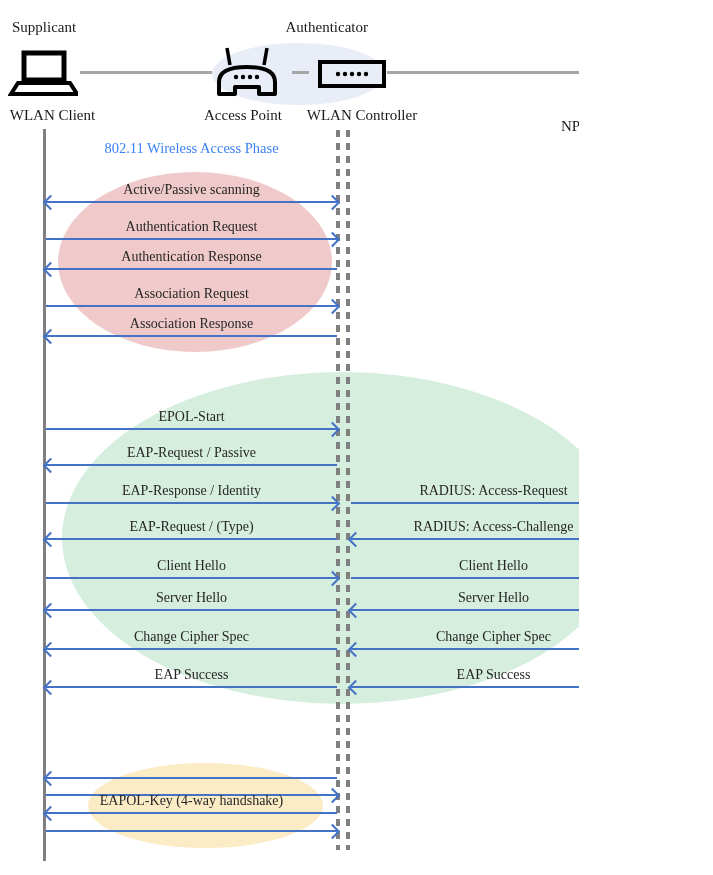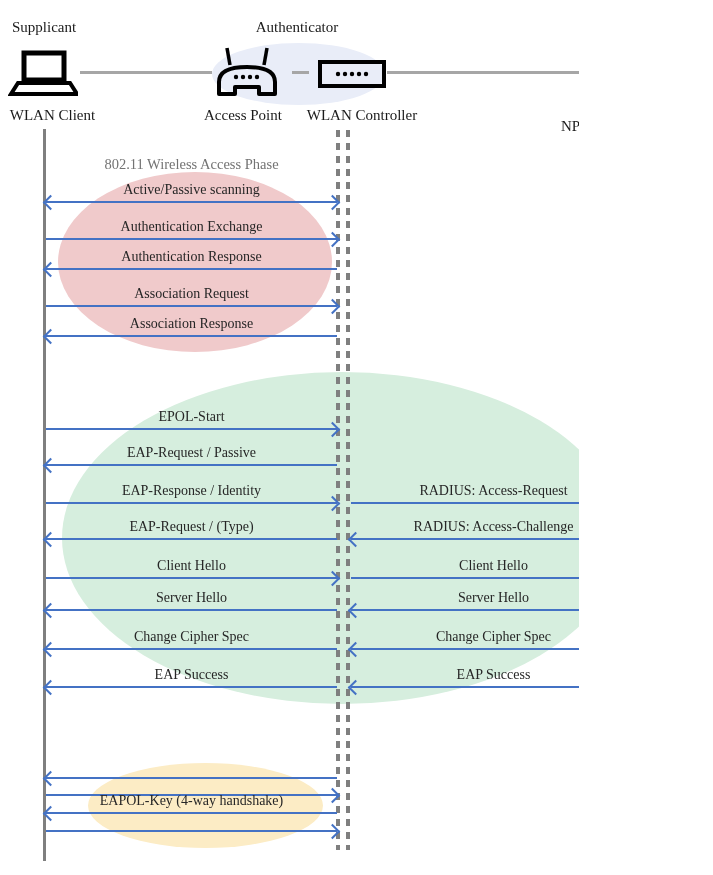--- a/index.html
+++ b/index.html
@@ -40,21 +40,21 @@
   }
   .head-l::before{left:-1px;transform:rotate(-135deg);}
   .head-r::after{right:-1px;transform:rotate(45deg);}
 </style>
 </head>
 <body>
 
 <div id="stage">
 
   <div class="abs role-label" style="left:12px;top:19px;">Supplicant</div>
-  <div class="abs role-label" style="left:237px;top:19px;width:120px;text-align:center;">Authenticator</div>
+  <div class="abs role-label" style="left:248px;top:19px;width:120px;text-align:right;">Authenticator</div>
 
   <div class="abs hdr-ellipse" style="left:212px;top:43px;width:173px;height:62px;"></div>
 
   <div class="abs hline" style="left:80px;top:71px;width:132px;"></div>
   <div class="abs hline" style="left:292px;top:71px;width:17px;"></div>
   <div class="abs hline" style="left:387px;top:71px;width:231px;"></div>
 
   <svg class="abs" style="left:8px;top:50px;" width="70" height="48" viewBox="0 0 70 48">
     <rect x="16" y="3" width="40" height="27" fill="none" stroke="#000" stroke-width="5"></rect>
     <polygon points="10,33 62,33 69,44 3,44" fill="none" stroke="#000" stroke-width="4"></polygon>
@@ -92,30 +92,30 @@
 
   <div class="abs phase-ellipse" style="left:58px;top:172px;width:274px;height:180px;background:#f0cacb;"></div>
   <div class="abs phase-ellipse" style="left:62px;top:372px;width:560px;height:332px;background:#d6eede;"></div>
   <div class="abs phase-ellipse" style="left:88px;top:763px;width:235px;height:85px;background:#fcecc5;"></div>
 
   <div class="abs lifeline" style="left:43px;top:129px;height:732px;"></div>
   <div class="abs dashline" style="left:336px;top:130px;height:720px;"></div>
   <div class="abs dashline" style="left:346px;top:130px;height:720px;"></div>
   <div class="abs lifeline" style="left:636px;top:129px;height:727px;"></div>
 
-  <div class="abs phase-title" style="left:46px;top:156px;width:291px;color:#737373;">802.11 Wireless Access Phase</div>
+  <div class="abs phase-title" style="left:46px;top:140px;width:291px;color:#3b82f6;">802.11 Wireless Access Phase</div>
   <div class="abs phase-title" style="left:46px;top:722px;width:300px;color:#e2834d;line-height:19px;">
   </div>
 
   <div class="msg span-l" style="top:201px;">
     <div class="msg-label">Active/Passive scanning</div>
     <div class="arrow head-l head-r"></div>
   </div>
   <div class="msg span-l" style="top:238px;">
-    <div class="msg-label">Authentication Exchange</div>
+    <div class="msg-label">Authentication Request</div>
     <div class="arrow head-r"></div>
   </div>
   <div class="msg span-l" style="top:268px;">
     <div class="msg-label">Authentication Response</div>
     <div class="arrow head-l"></div>
   </div>
   <div class="msg span-l" style="top:305px;">
     <div class="msg-label">Association Request</div>
     <div class="arrow head-r"></div>
   </div>

